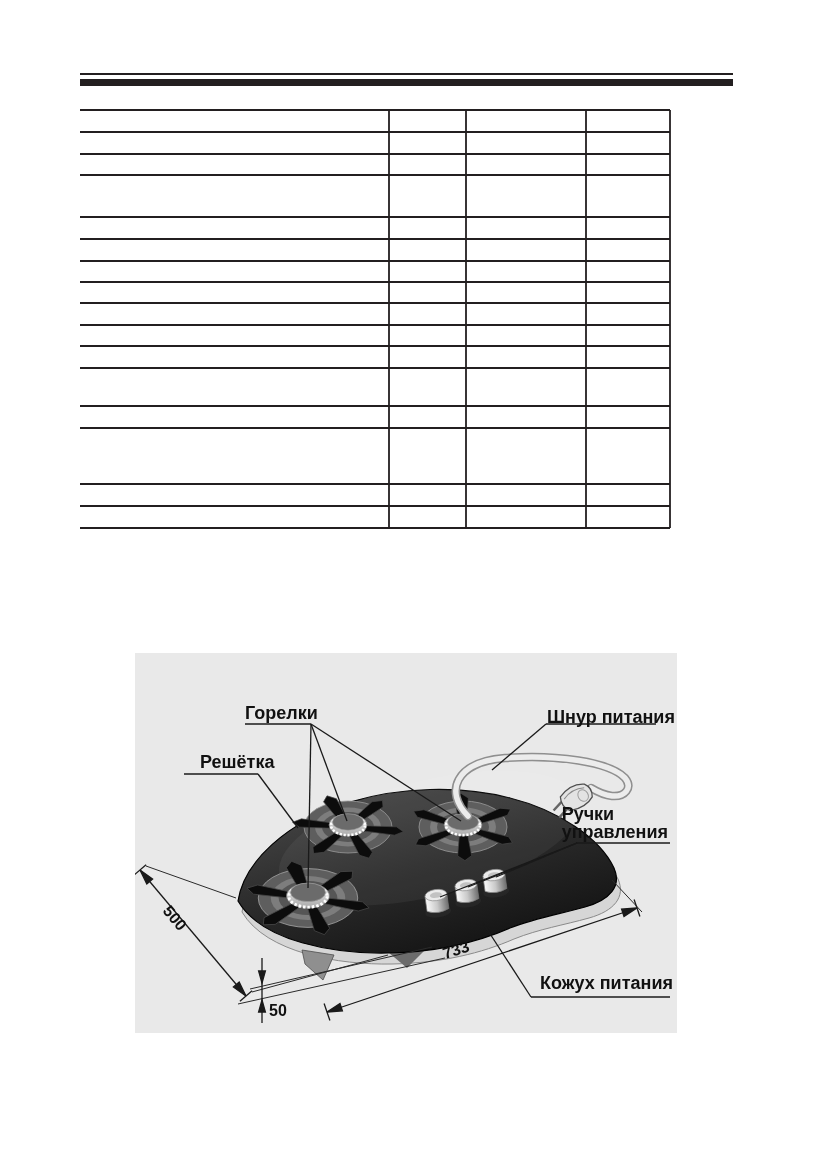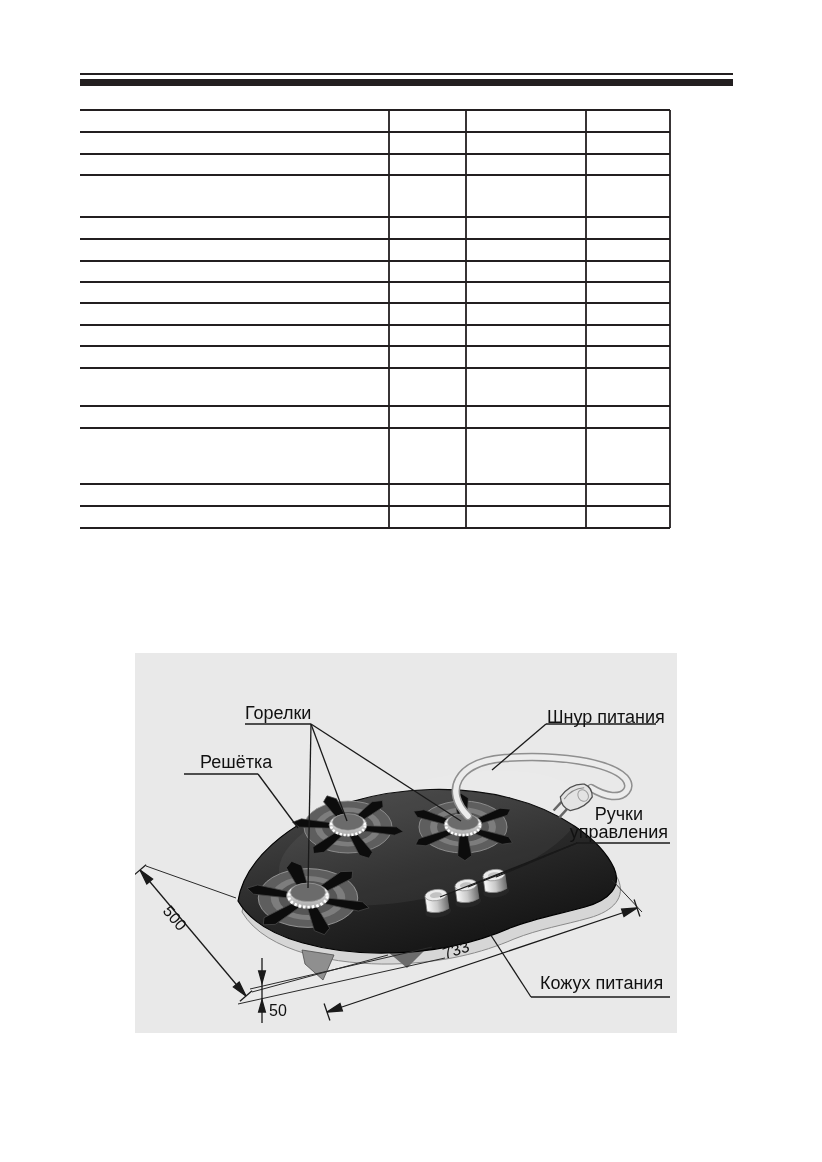--- a/index.html
+++ b/index.html
@@ -3,20 +3,21 @@
 <meta charset="utf-8">
 <style>
   html,body{margin:0;padding:0;background:#ffffff;}
   .page{
     position:relative;
     width:822px;height:1162px;
     background:#ffffff;
     overflow:hidden;
     font-family:"Liberation Sans", sans-serif;
     color:#1a1a1a;
+    font-weight:bold;
   }
   
   .rule-thin{position:absolute;left:80px;top:73px;width:653px;height:2px;background:#231f20;}
   .rule-thick{position:absolute;left:80px;top:79px;width:653px;height:7px;background:#231f20;}
 
   
   #table-lines{position:absolute;left:0;top:0;width:822px;height:1162px;}
 
   
   .diagram{position:absolute;left:135px;top:653px;width:542px;height:380px;}
@@ -28,21 +29,21 @@
     color:#111111;white-space:nowrap;
   }
   .dim{
     position:absolute;
     font-size:16px;line-height:16px;color:#111111;white-space:nowrap;
     transform-origin:left top;
   }
   #lbl-burners{left:245px;top:704px;}
   #lbl-grate{left:200px;top:753px;}
   #lbl-cord{left:547px;top:708px;}
-  #lbl-knobs{right:154px;top:805px;text-align:center;}
+  #lbl-knobs{right:154px;top:805px;text-align:left;}
   #lbl-casing{left:540px;top:974px;}
   #dim-500{left:172px;top:903px;transform:rotate(50deg);}
   #dim-733{left:441px;top:947px;transform:rotate(-18.5deg);}
   #dim-50{left:269px;top:1003px;}
 </style>
 </head>
 <body>
 
 <div class="page">
 

